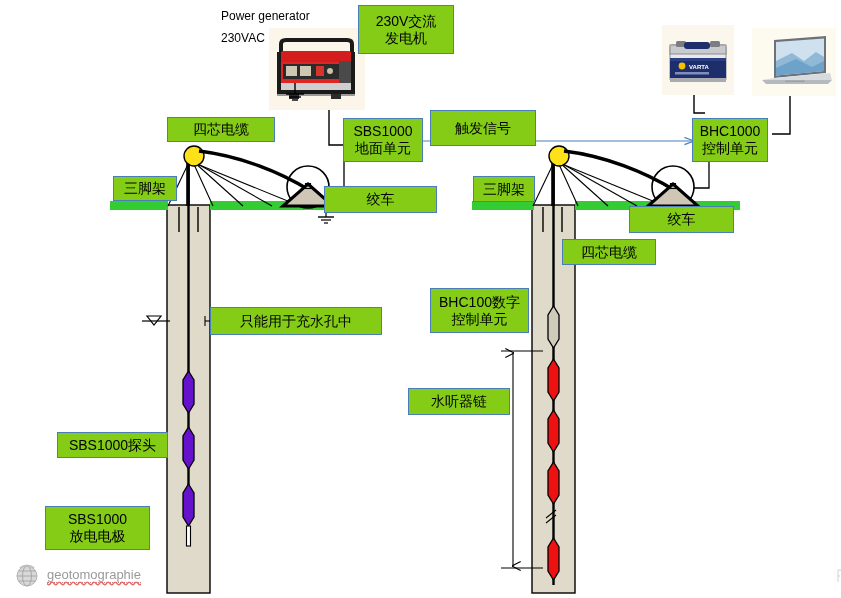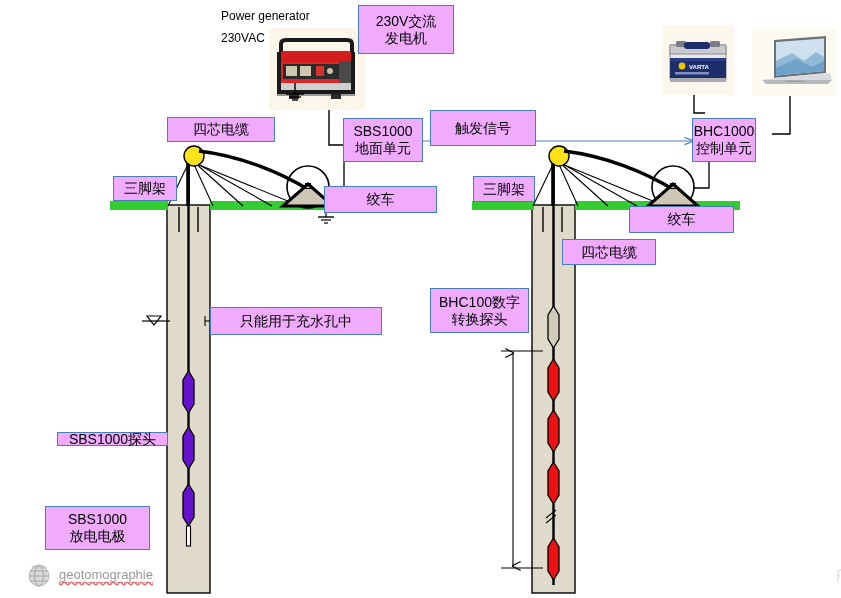--- a/index.html
+++ b/index.html
@@ -1,19 +1,19 @@
 <!DOCTYPE html>
 <html><head>
 <meta charset="utf-8">
 <style>
   html,body{margin:0;padding:0;background:#ffffff;}
   body{width:841px;height:598px;position:relative;overflow:hidden;
        font-family:"Liberation Sans","DejaVu Sans",sans-serif;}
   #stage{position:absolute;left:0;top:0;width:841px;height:598px;}
-  .lbl{position:absolute;box-sizing:border-box;border:1px solid #4A7EBB;background:#f0abfc;
+  .lbl{position:absolute;box-sizing:border-box;border:1px solid #4A7EBB;background:#84cc16;
        color:#000;display:flex;align-items:center;justify-content:center;text-align:center;
        font-size:14px;line-height:17px;white-space:pre-line;z-index:40;}
   .plaintxt{position:absolute;color:#000;font-size:12px;line-height:22px;white-space:pre-line;z-index:40;}
   .svgroot{position:absolute;left:0;top:0;width:841px;height:598px;z-index:10;}
   .photo{position:absolute;z-index:20;}
   .wm{position:absolute;z-index:45;display:flex;align-items:center;gap:7px;}
   .wm-txt{font-size:13px;color:#9a9a9a;border-bottom:1px dotted #d08080;
           text-decoration:underline;text-decoration-color:#e06666;
           text-decoration-style:wavy;text-underline-offset:2px;}
 </style>
@@ -224,41 +224,42 @@
 
   <div class="lbl" style="left:113px;top:176px;width:64px;height:25px;">三脚架</div>
 
   <div class="lbl" style="left:343px;top:118px;width:80px;height:44px;">SBS1000
 地面单元</div>
 
   <div class="lbl" style="left:324px;top:186px;width:113px;height:27px;">绞车</div>
 
   <div class="lbl" style="left:430px;top:110px;width:106px;height:36px;">触发信号</div>
 
-  <div class="lbl" style="left:692px;top:118px;width:64px;height:44px;">BHC1000
+  <div class="lbl" style="left:692px;top:118px;width:76px;height:44px;">BHC1000
 控制单元</div>
 
   <div class="lbl" style="left:473px;top:176px;width:62px;height:26px;">三脚架</div>
 
   <div class="lbl" style="left:629px;top:206px;width:105px;height:27px;">绞车</div>
 
   <div class="lbl" style="left:562px;top:239px;width:94px;height:26px;">四芯电缆</div>
 
   <div class="lbl" style="left:210px;top:307px;width:172px;height:28px;">只能用于充水孔中</div>
 
   <div class="lbl" style="left:430px;top:288px;width:99px;height:45px;">BHC100数字
-转换探头</div>
-
-
-  <div class="lbl" style="left:57px;top:432px;width:111px;height:14px;">SBS1000探头</div>
+控制单元</div>
+
+  <div class="lbl" style="left:408px;top:388px;width:102px;height:27px;">水听器链</div>
+
+  <div class="lbl" style="left:57px;top:432px;width:111px;height:26px;">SBS1000探头</div>
 
   <div class="lbl" style="left:45px;top:506px;width:105px;height:44px;">SBS1000
 放电电极</div>
 
-  <div class="wm" style="left:26px;top:562px;align-items:center;">
+  <div class="wm" style="left:14px;top:562px;align-items:center;">
     <svg width="26" height="26" viewBox="0 0 26 26">
       <circle cx="13" cy="14" r="10" fill="#d9d9d9" stroke="#b5b5b5" stroke-width="1"></circle>
       <ellipse cx="13" cy="14" rx="4.5" ry="10" fill="none" stroke="#a8a8a8" stroke-width="1"></ellipse>
       <line x1="3" y1="14" x2="23" y2="14" stroke="#a8a8a8" stroke-width="1"></line>
       <line x1="4.5" y1="9" x2="21.5" y2="9" stroke="#a8a8a8" stroke-width="1"></line>
       <line x1="4.5" y1="19" x2="21.5" y2="19" stroke="#a8a8a8" stroke-width="1"></line>
       <path d="M6,6 Q13,1 20,6" fill="none" stroke="#c0c0c0" stroke-width="2"></path>
     </svg>
     <span class="wm-txt">geotomographie</span>
   </div>

